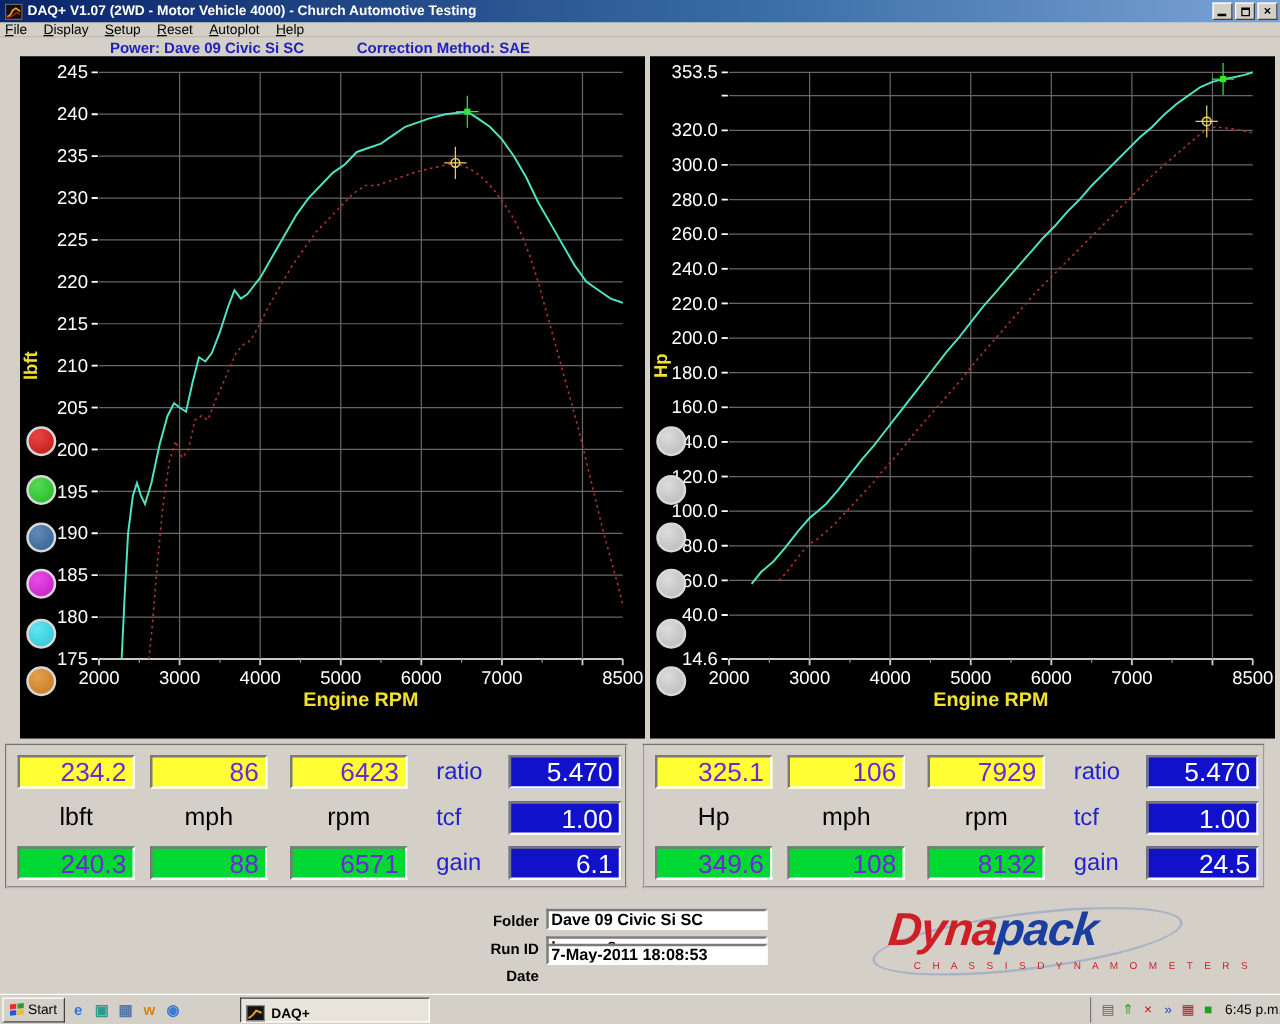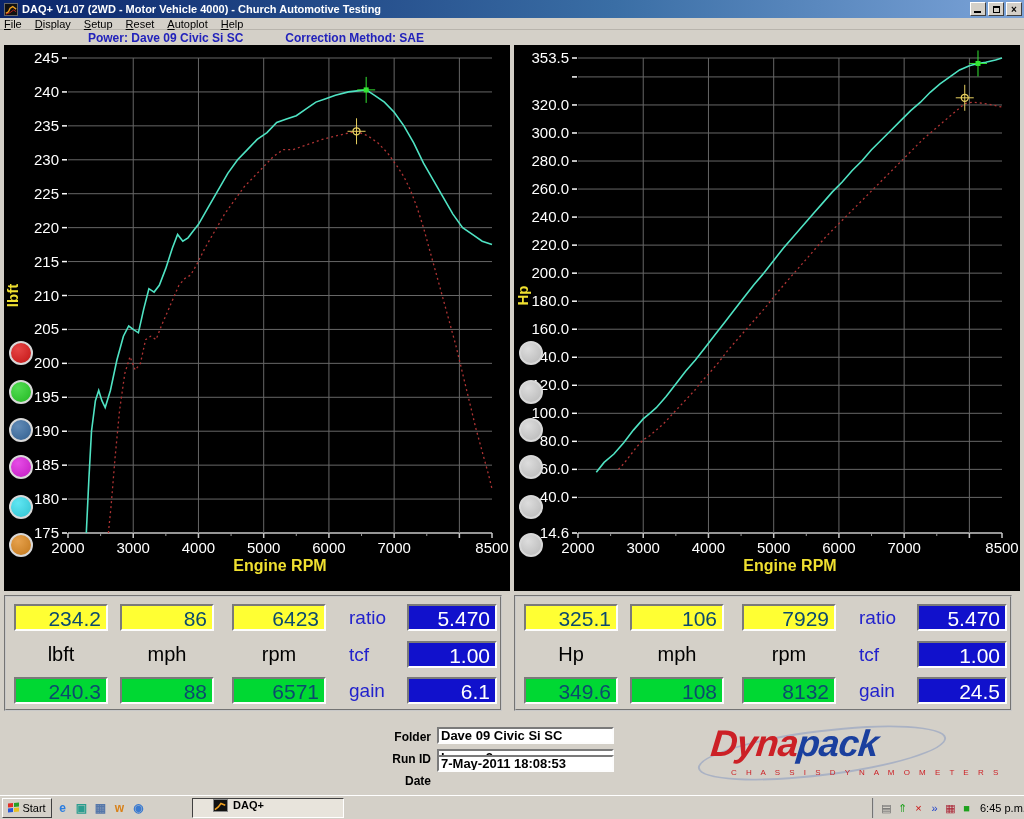--- a/index.html
+++ b/index.html
@@ -18,29 +18,29 @@
   
   #menubar { height:12px; background:#d4d0c8; display:flex; align-items:flex-start; padding-left:4px; border-bottom:1px solid #b8b4ac; }
   #menubar span { font-size:11px; color:#000; margin-right:13px; }
 
   
   #chartheaders { height:15px; background:#d4d0c8; display:flex; }
   #chartheaders .half { width:512px; display:flex; justify-content:center; gap:42px; align-items:center; }
   #chartheaders .h { color:#2222bb; font-weight:bold; font-size:12px; white-space:nowrap; }
 
   
-  #charts { height:546px; background:#d4d0c8; display:flex; padding:0 4px; gap:4px; }
+  #charts { height:546px; background:#d4d0c8; display:flex; padding:0 4px; gap:4px;margin-left:12px; }
   .chart-panel { width:506px; height:546px; background:#000; position:relative; }
   .chart-panel svg { position:absolute; inset:0; }
   .runbtn { position:absolute; left:5px; width:24px; height:24px; border-radius:50%; border:2px solid #d8d8d8; }
 
   
   #mid { position:relative; height:204px; background:#d4d0c8; }
   .data-panel { position:absolute; top:4px; width:498px; height:116px; border:2px groove #c8c8c8; background:#d4d0c8; }
-  .vbox { position:absolute; height:27px; border:2px solid; border-color:#7a7a7a #fdfdfd #fdfdfd #7a7a7a; font-size:21px; color:#0c4a6e; text-align:right; padding:1px 5px 0 0; }
+  .vbox { position:absolute; height:27px; border:2px solid; border-color:#7a7a7a #fdfdfd #fdfdfd #7a7a7a; font-size:21px; color:#6d28d9; text-align:right; padding:1px 5px 0 0; }
   .vbox.yellow { background:#ffff33; }
   .vbox.green  { background:#00d833; }
   .vbox.blue   { background:#1111cc; color:#fff; }
   .ulabel { position:absolute; width:94px; text-align:center; font-size:20px; color:#000; }
   .blabel { position:absolute; font-size:19px; color:#2222cc; }
 
   .formrow-label { position:absolute; width:100px; text-align:right; font-size:12px; font-weight:bold; color:#000; }
   .formrow-input { position:absolute; width:177px; height:17px; background:#fff; border:2px solid; border-color:#7a7a7a #fdfdfd #fdfdfd #7a7a7a; font-size:13px; font-weight:bold; color:#000; padding:0 2px; }
 
   
@@ -50,21 +50,21 @@
   #logo .p1 { color:#cc2026; }
   #logo .p2 { color:#1a3f9e; }
   #logo .sub { position:absolute; left:36px; top:45px; width:200px; text-align:center; font-size:8px; letter-spacing:3.5px; color:#cc2026; white-space:nowrap; }
 
   
   #taskbar { position:relative; height:24px; background:#d4d0c8; border-top:1px solid #fff; }
   #startbtn { position:absolute; left:2px; top:2px; width:50px; height:20px; background:#d4d0c8; border:1px solid; border-color:#fff #404040 #404040 #fff; display:flex; align-items:center; justify-content:center; gap:3px; font-size:11px; font-weight:normal; }
   .flag { width:11px; height:10px; display:grid; grid-template-columns:5px 5px; grid-template-rows:4px 4px; gap:1px; transform:skewY(-6deg); }
   .flag i { display:block; }
   .ql { position:absolute; top:3px; width:17px; height:17px; display:flex; align-items:center; justify-content:center; font-size:12px; font-weight:bold; }
-  #taskbtn { position:absolute; left:192px; top:2px; width:152px; height:20px; background:#e8e4dc; border:1px solid; border-color:#404040 #fff #fff #404040; display:flex; align-items:flex-start; gap:5px; padding-left:20px; font-size:11px; font-weight:bold; }
+  #taskbtn { position:absolute; left:192px; top:2px; width:152px; height:20px; background:#e8e4dc; border:1px solid; border-color:#404040 #fff #fff #404040; display:flex; align-items:flex-end; gap:5px; padding-left:4px; font-size:11px; font-weight:bold; }
   #taskbtn .dicon { width:15px; height:13px; position:relative; background:#111; border:1px solid #888; }
   #tray { position:absolute; right:2px; top:2px; width:150px; height:20px; border-left:2px groove #c8c8c8; display:flex; align-items:center; gap:3px; padding-left:6px; }
   .trayicon { width:13px; height:13px; display:flex; align-items:center; justify-content:center; font-size:11px; line-height:13px; }
   #clock { font-size:11px; color:#000; margin-left:4px; white-space:nowrap; }
 </style>
 </head>
 <body>
 
 <div id="app">
 

